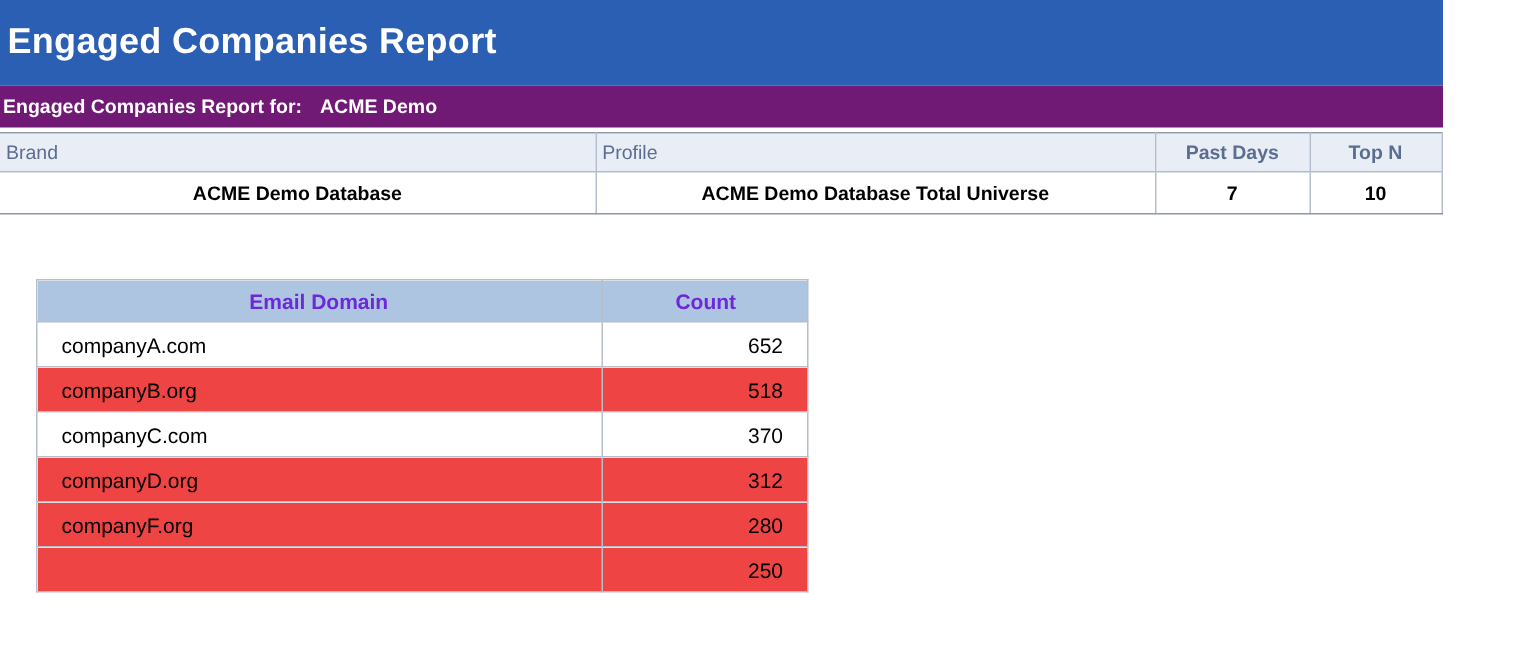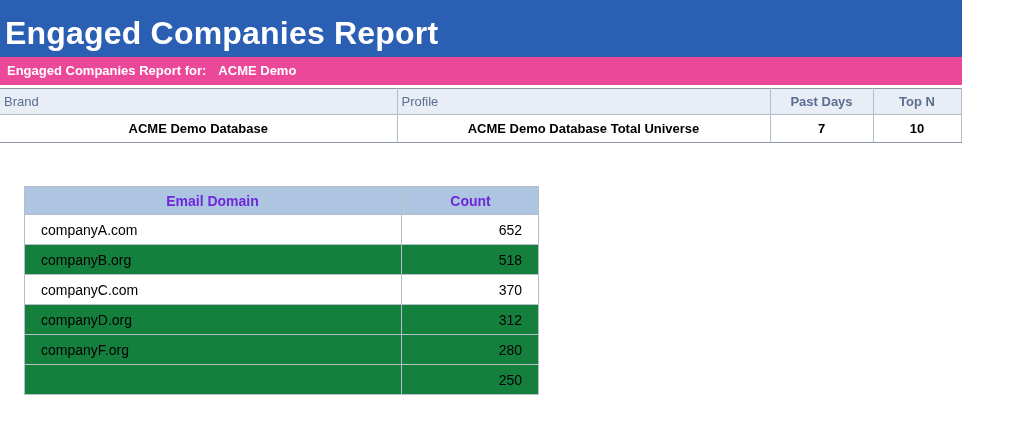--- a/index.html
+++ b/index.html
@@ -15,37 +15,37 @@
   
   .banner {
     width: 962px;
     height: 57px;
     background: #2b5fb3;
     box-sizing: border-box;
     padding: 14px 0 0 5px;
   }
   .banner .title {
     color: #ffffff;
-    font-size: 32px;
+    font-size: 24px;
     font-weight: bold;
     line-height: 1.2;
     letter-spacing: 0.2px;
   }
 
   
   .subbanner {
     width: 962px;
     height: 28px;
-    background: #ec4899;
+    background: #701a75;
     box-sizing: border-box;
     color: #ffffff;
     font-size: 13px;
     font-weight: bold;
     line-height: 28px;
-    padding-left: 7px;
+    padding-left: 2px;
   }
   .subbanner .sub-value { margin-left: 12px; }
 
   
   .params-table {
     margin-top: 3px;
     width: 961px;
     border-collapse: collapse;
     table-layout: fixed;
     font-size: 13px;
@@ -99,21 +99,21 @@
     white-space: nowrap;
   }
   .results-table th {
     background: #aec5e2;
     color: #6d28d9;
     font-weight: bold;
     text-align: center;
     height: 28px;
   }
   .results-table td { height: 30px; background: #ffffff; color: #000000; }
-  .results-table tr.alt td { background: #15803d; }
+  .results-table tr.alt td { background: #ef4444; }
   .cell-domain { width: 377px; text-align: left; padding-left: 16px; }
   .cell-count  { width: 137px; text-align: right; padding-right: 16px; }
 </style>
 </head>
 <body>
 
 <div class="page">
 
   <div class="banner">
     <div class="title">Engaged Companies Report</div>

